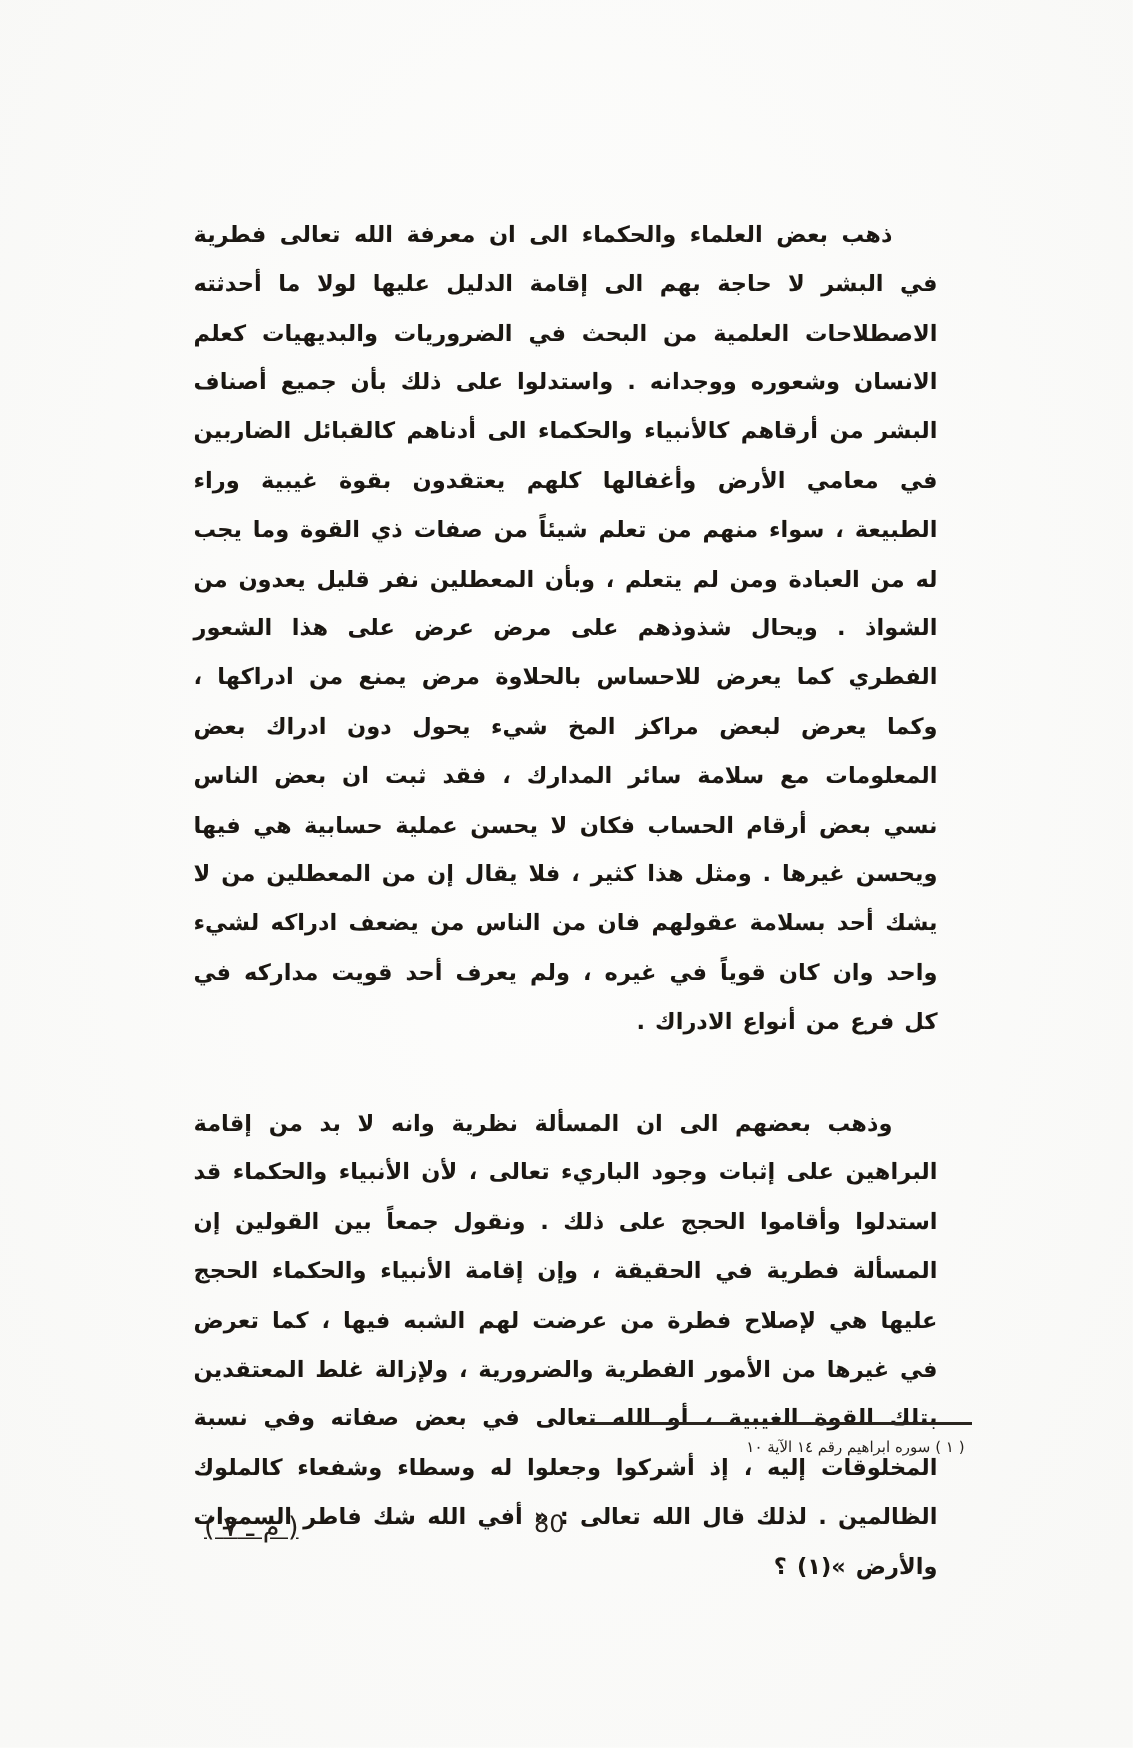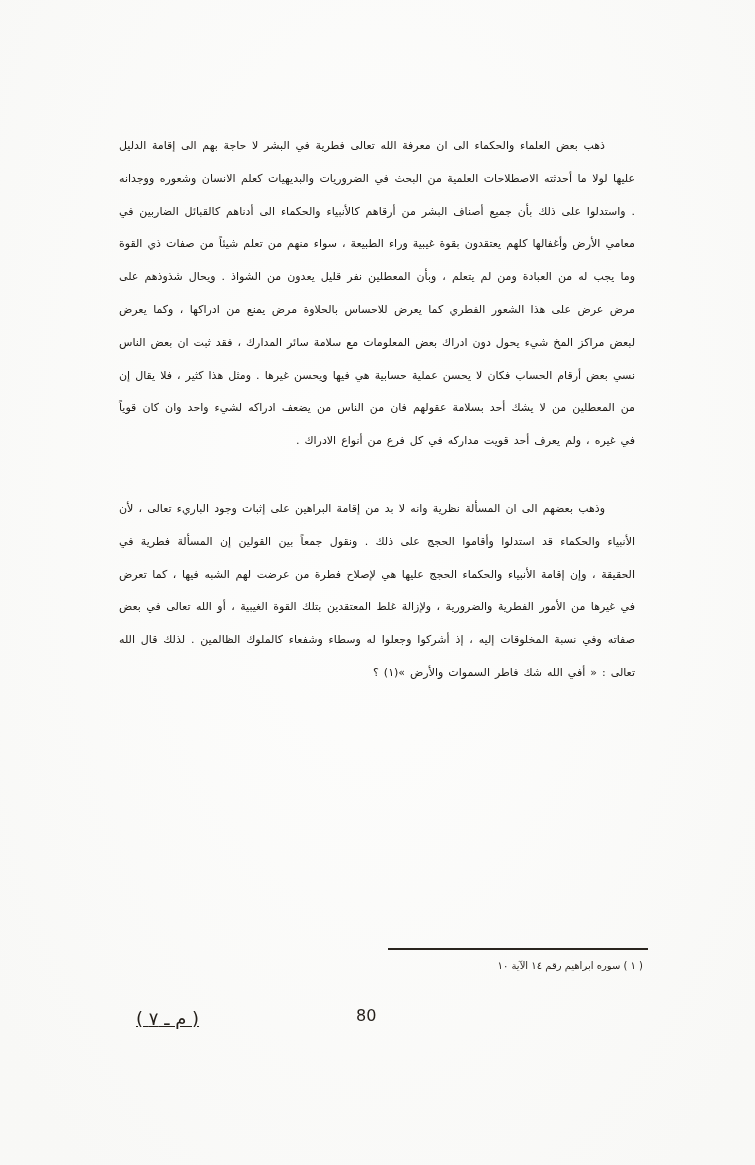--- a/index.html
+++ b/index.html
@@ -23,27 +23,28 @@
       #fcfcfa;
   }
   .text-block {
     position: absolute;
     top: 124px;
     right: 114px;
     width: 528px;
     direction: rtl;
   }
   .para {
-    margin: 6px;
-    font-size: 11px;
+    margin: 16px;
+    font-size: 15px;
     line-height: 32.8px;
     text-align: justify;
     text-indent: 30px;
     word-spacing: 1.5px;
     color: #1b1712;
+    font-weight: bold;
   }
   .para + .para {
     margin-top: 35px;
   }
   .footnote-sep {
     position: absolute;
     top: 948px;
     right: 107px;
     width: 260px;
     height: 1.5px;

